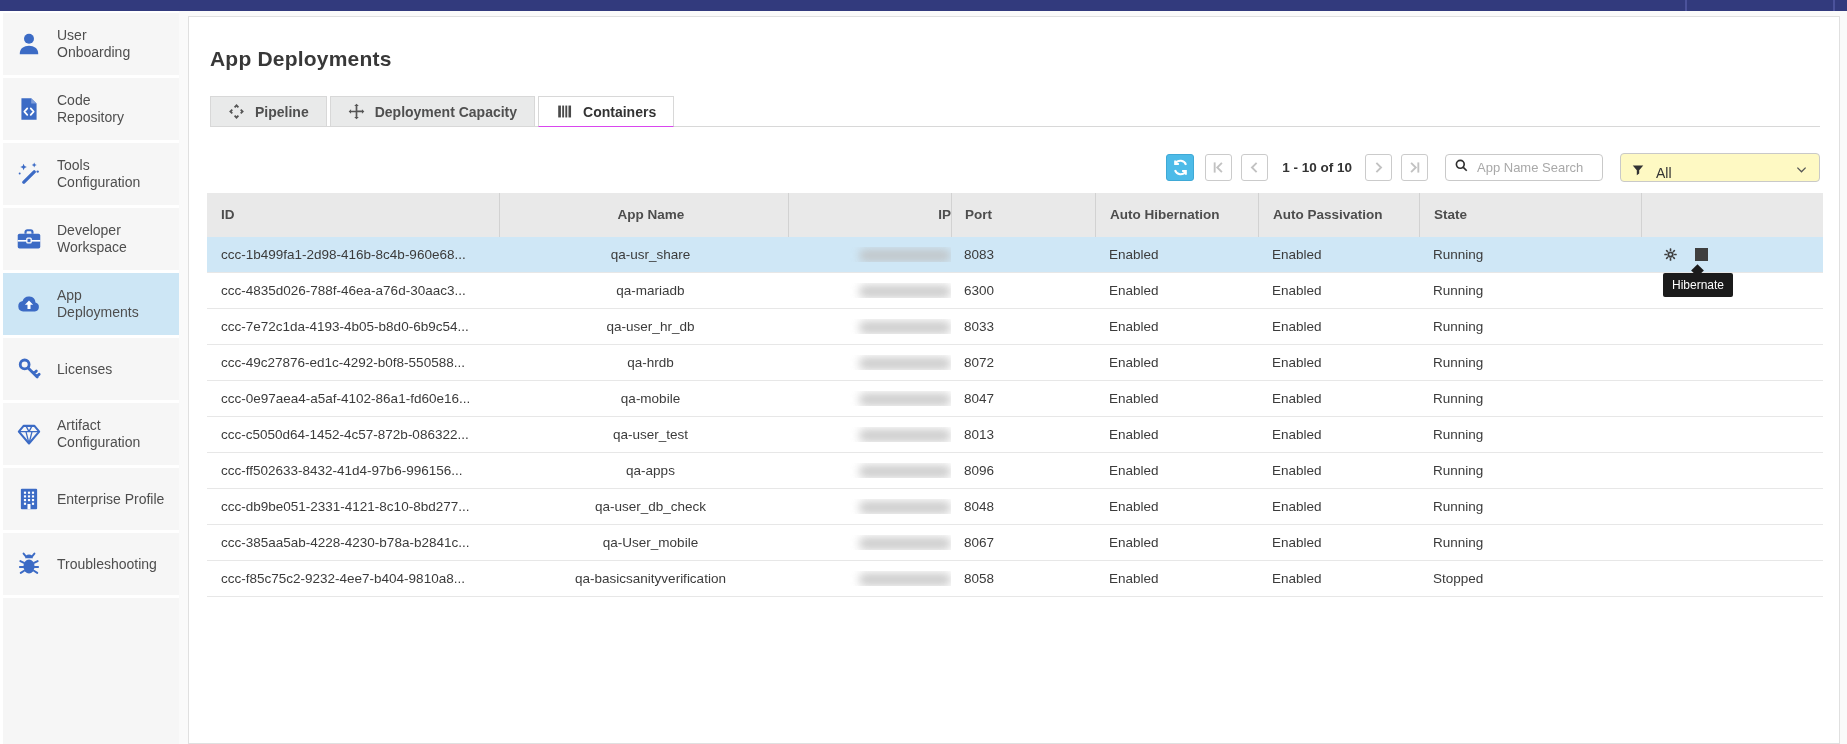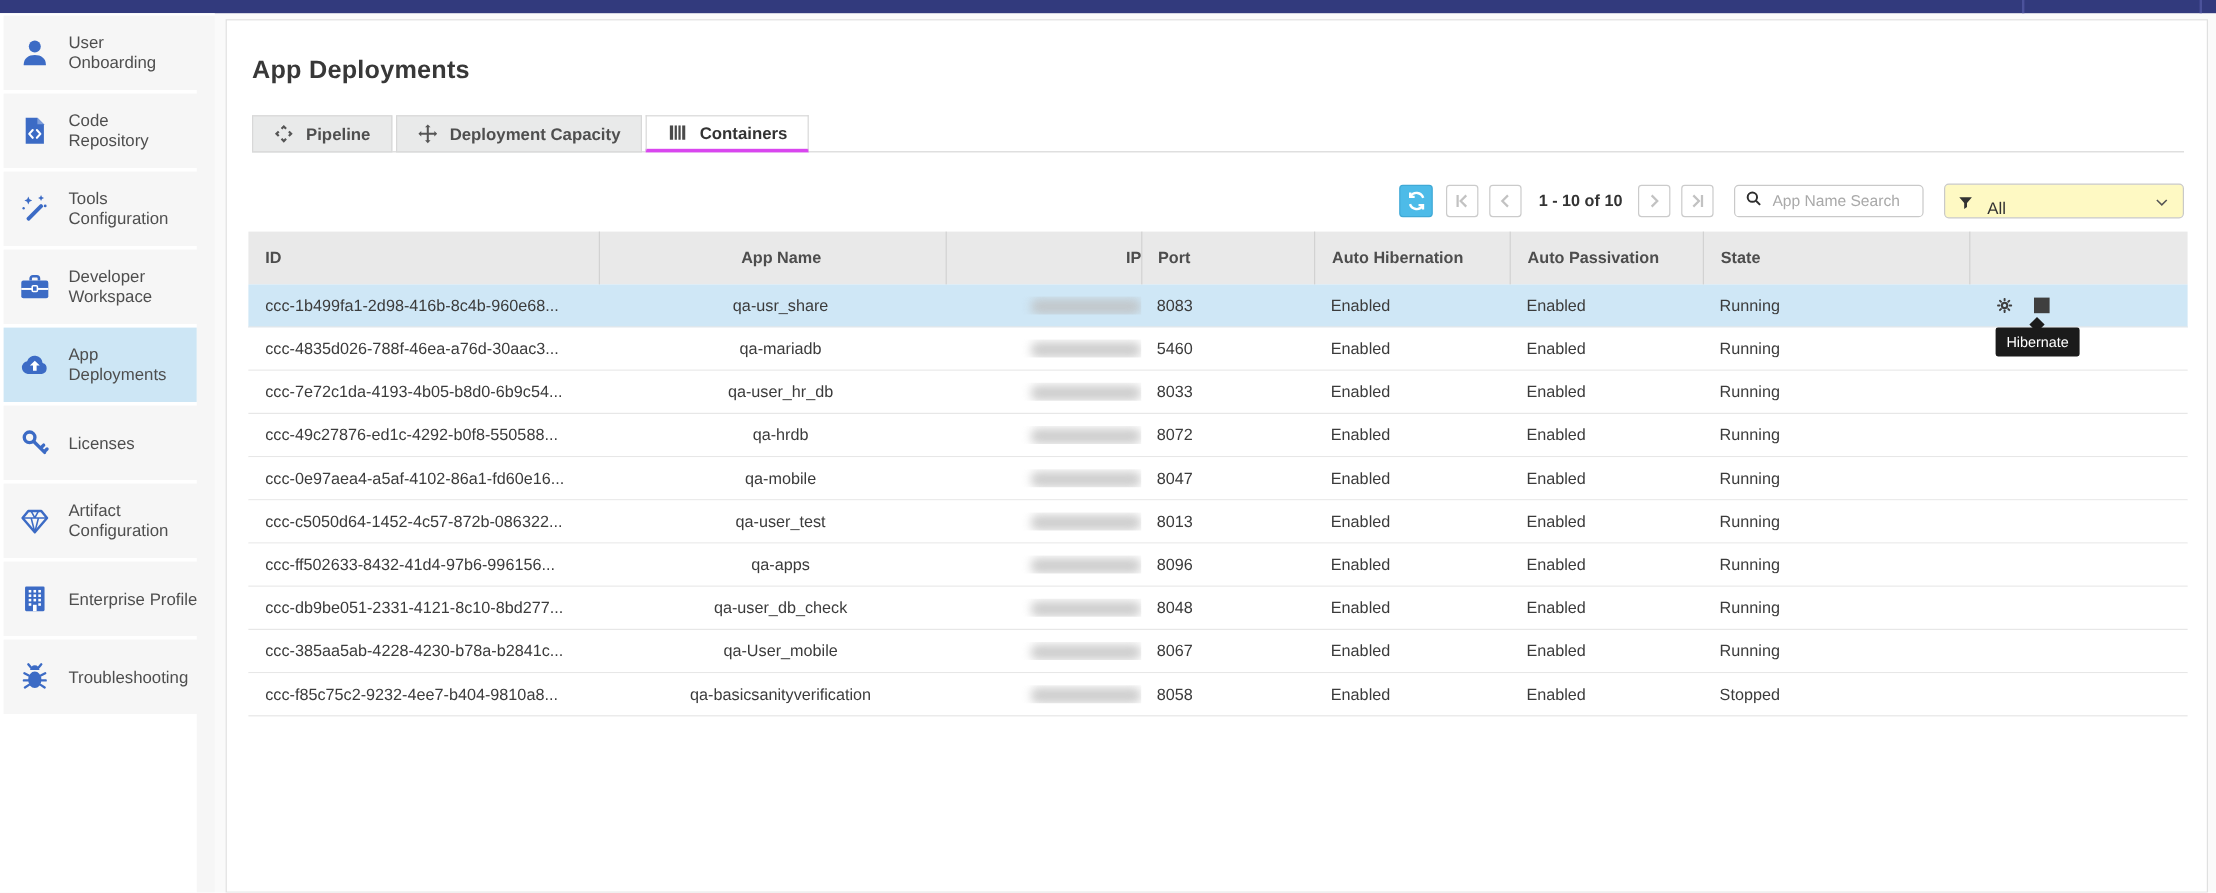--- a/index.html
+++ b/index.html
@@ -4,38 +4,38 @@
 <style>
   html,body{margin:0;padding:0;}
   body{font-family:"Liberation Sans",sans-serif;-webkit-font-smoothing:antialiased;}
   .screen{position:relative;width:1847px;height:744px;background:#fafafa;overflow:hidden;}
 
   
   .topbar{position:absolute;left:0;top:0;width:1847px;height:11px;background:#323a7d;}
   .topbar-div{position:absolute;top:0;width:2px;height:11px;background:#4b529b;}
 
   
-  .sidebar{position:absolute;left:0;top:11px;bottom:0;width:179px;background:#ffffff;box-sizing:border-box;padding:2px 0 0 3px;display:flex;flex-direction:row;}
+  .sidebar{position:absolute;left:0;top:11px;bottom:0;width:179px;background:#ffffff;box-sizing:border-box;padding:2px 0 0 3px;display:flex;flex-direction:column;}
   .side-item{display:flex;align-items:center;height:62px;margin-bottom:3px;background:#f6f6f6;padding-left:13px;box-sizing:border-box;cursor:pointer;flex:none;}
   .side-item.selected{background:#cde6f5;}
   .side-icon{width:26px;height:26px;margin-right:15px;flex:none;}
   .side-icon svg{width:26px;height:26px;display:block;}
   .side-label{font-size:14px;color:#4e4e4e;line-height:17px;}
   .side-label .line{display:block;}
   .sidebar-fill{flex:1;background:#f6f6f6;}
 
   
   .card{position:absolute;left:188px;top:16px;width:1652px;height:728px;background:#fff;border:1px solid #e0e0e0;box-sizing:border-box;}
   .page-title{position:absolute;left:21px;top:30px;margin:0;font-size:21px;font-weight:bold;color:#383838;letter-spacing:.2px;}
 
   
   .tabstrip{position:absolute;left:21px;top:79px;width:1610px;display:flex;align-items:flex-end;border-bottom:1px solid #d8d8d8;}
   .tab{display:flex;align-items:center;gap:10px;height:31px;padding:0 17px;background:#e9eaea;border:1px solid #d8d8d8;margin-right:3px;margin-bottom:-1px;font-size:14px;font-weight:bold;color:#4f4f4f;cursor:pointer;box-sizing:border-box;}
   .tab .tab-icon svg{width:17px;height:17px;display:block;}
-  .tab.active{background:#fff;border-bottom:3px solid #d946ef;color:#333;justify-content:center;}
+  .tab.active{background:#fff;border-bottom:1px solid #d946ef;color:#333;justify-content:center;}
 
   
   .toolbar{position:absolute;top:136px;right:19px;display:flex;align-items:center;}
   .btn{display:flex;align-items:center;justify-content:center;box-sizing:border-box;cursor:pointer;}
   .btn svg{display:block;}
   .btn-refresh{width:28px;height:27px;background:#4dbbe8;border:1px solid #3fa9d6;border-radius:3px;margin-right:11px;}
   .pg-btn{width:27px;height:27px;background:#fff;border:1px solid #cbcbcb;border-radius:3px;margin-right:9px;}
   .range{font-size:13.5px;font-weight:bold;color:#333;margin:0 13px 0 5px;white-space:nowrap;}
   .searchbox{width:158px;height:27px;border:1px solid #c9c9c9;border-radius:4px;background:#fff;display:flex;align-items:center;gap:6px;padding:0 8px;box-sizing:border-box;margin-right:17px;}
   .searchbox input{border:none;outline:none;flex:1;min-width:0;font-size:13px;color:#333;font-family:inherit;background:transparent;}
@@ -345,21 +345,21 @@
                   </svg>
                 </span>
                 <span class="stop-square"></span>
               </span>
             </div>
           </div>
           <div class="trow">
             <div class="td cell-1">ccc-4835d026-788f-46ea-a76d-30aac3...</div>
             <div class="td cell-2">qa-mariadb</div>
             <div class="td cell-3"><span class="blur-blob"></span></div>
-            <div class="td cell-4">5460</div>
+            <div class="td cell-4">6300</div>
             <div class="td cell-5">Enabled</div>
             <div class="td cell-6">Enabled</div>
             <div class="td cell-7">Running</div>
             <div class="td cell-8"></div>
           </div>
           <div class="trow">
             <div class="td cell-1">ccc-7e72c1da-4193-4b05-b8d0-6b9c54...</div>
             <div class="td cell-2">qa-user_hr_db</div>
             <div class="td cell-3"><span class="blur-blob"></span></div>
             <div class="td cell-4">8033</div>

